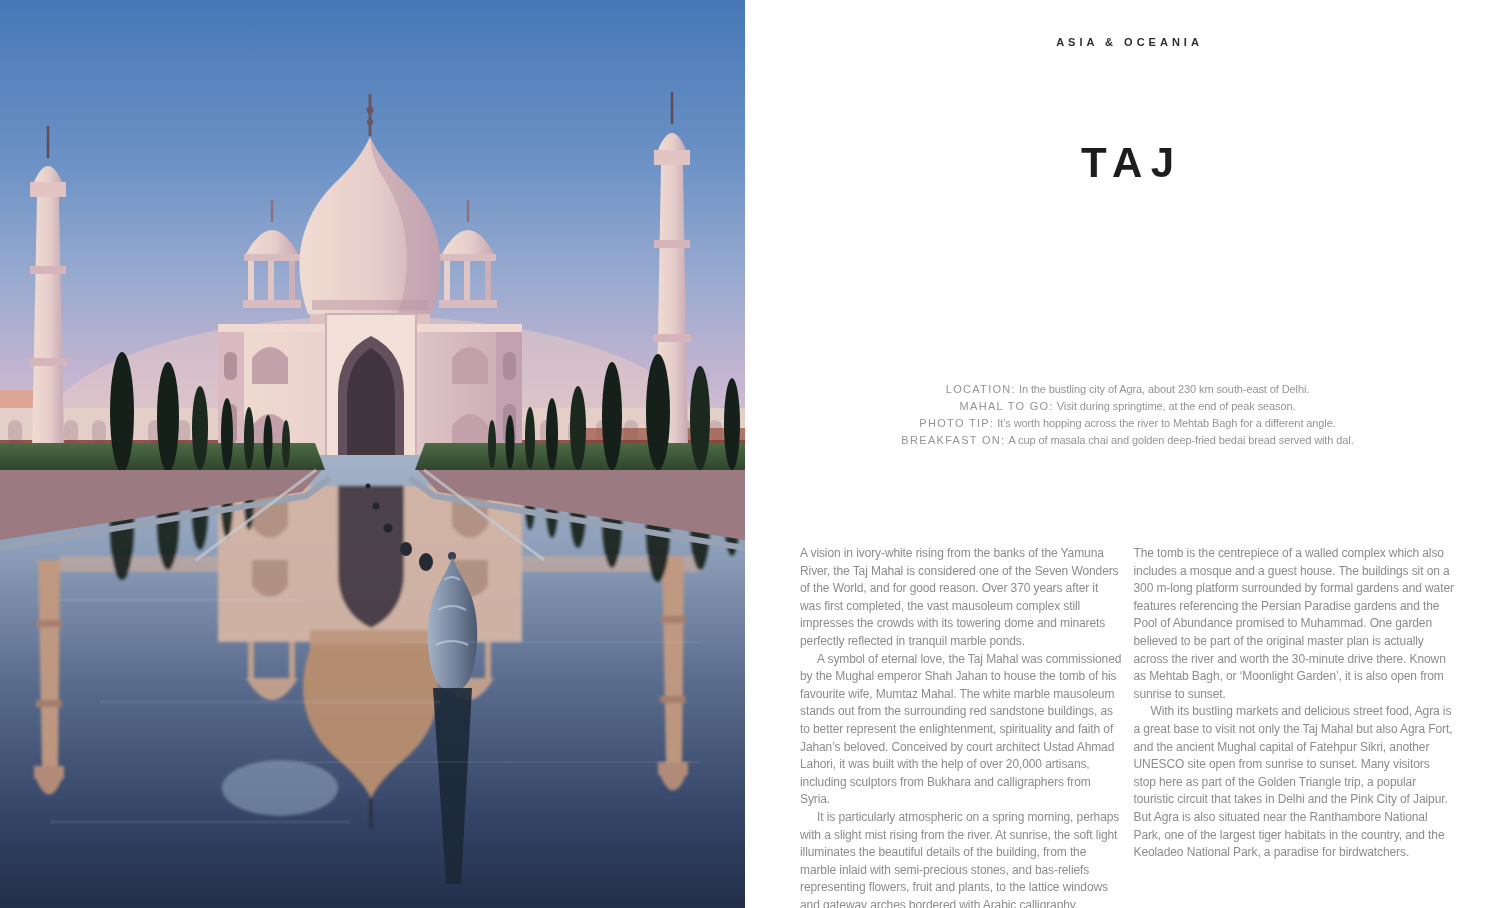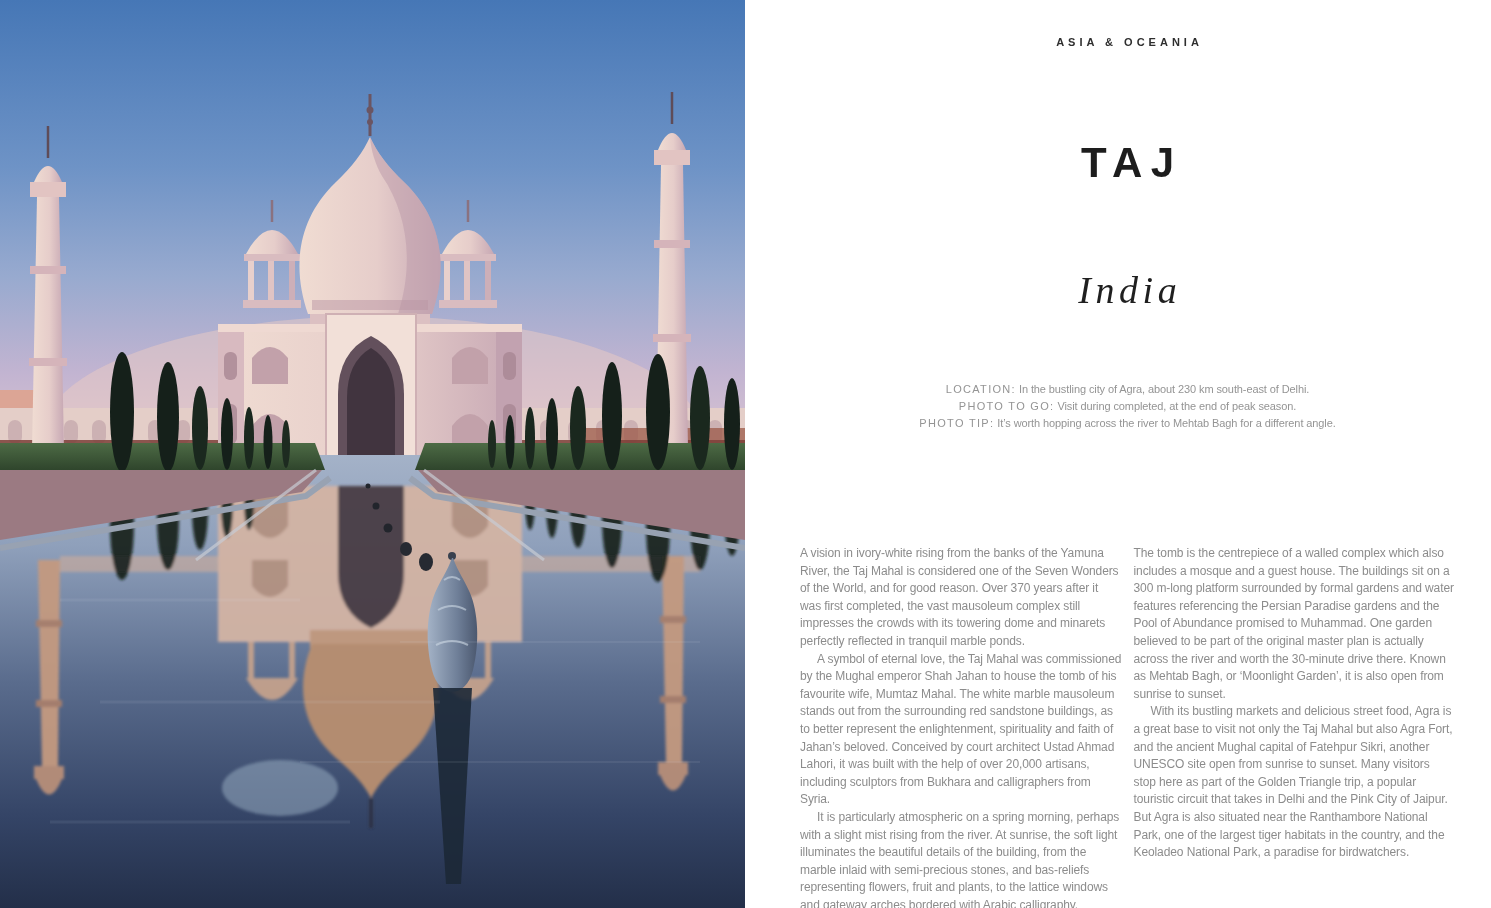--- a/index.html
+++ b/index.html
@@ -311,31 +311,33 @@
 
   <div class="page-right">
     <div class="content">
 
       <div class="section-label">ASIA &amp; OCEANIA</div>
 
       <div class="title">
         <div>TAJ</div>
       </div>
 
-      <div class="subtitle">India</div>
 
       <div class="info-block">
         <div>
           <span class="info-label">LOCATION:</span><span>In the bustling city of Agra, about 230 km south-east of Delhi.</span>
         </div>
         <div>
-          <span class="info-label">PHOTO TO GO:</span><span>Visit during completed, at the end of peak season.</span>
+          <span class="info-label">MAHAL TO GO:</span><span>Visit during springtime, at the end of peak season.</span>
         </div>
         <div>
           <span class="info-label">PHOTO TIP:</span><span>It’s worth hopping across the river to Mehtab Bagh for a different angle.</span>
+        </div>
+        <div>
+          <span class="info-label">BREAKFAST ON:</span><span>A cup of masala chai and golden deep-fried bedai bread served with dal.</span>
         </div>
       </div>
 
       <div class="cols">
         <div class="col">
           <p>A vision in ivory-white rising from the banks of the Yamuna River, the Taj Mahal is considered one of the Seven Wonders of the World, and for good reason. Over 370 years after it was first completed, the vast mausoleum complex still impresses the crowds with its towering dome and minarets perfectly reflected in tranquil marble ponds.</p>
           <p>A symbol of eternal love, the Taj Mahal was commissioned by the Mughal emperor Shah Jahan to house the tomb of his favourite wife, Mumtaz Mahal. The white marble mausoleum stands out from the surrounding red sandstone buildings, as to better represent the enlightenment, spirituality and faith of Jahan’s beloved. Conceived by court architect Ustad Ahmad Lahori, it was built with the help of over 20,000 artisans, including sculptors from Bukhara and calligraphers from Syria.</p>
           <p>It is particularly atmospheric on a spring morning, perhaps with a slight mist rising from the river. At sunrise, the soft light illuminates the beautiful details of the building, from the marble inlaid with semi-precious stones, and bas-reliefs representing flowers, fruit and plants, to the lattice windows and gateway arches bordered with Arabic calligraphy.</p>
         </div>
         <div class="col">

